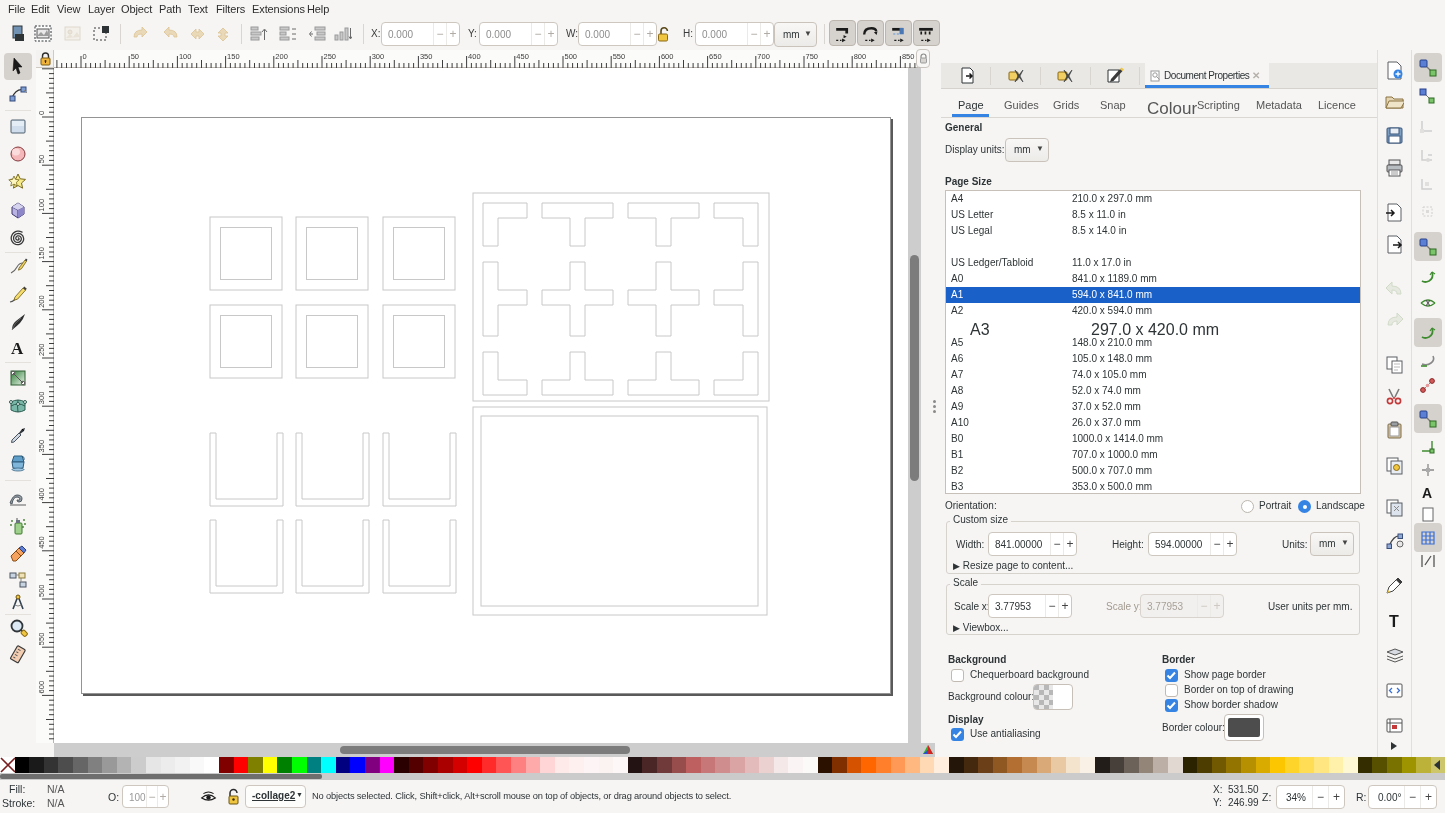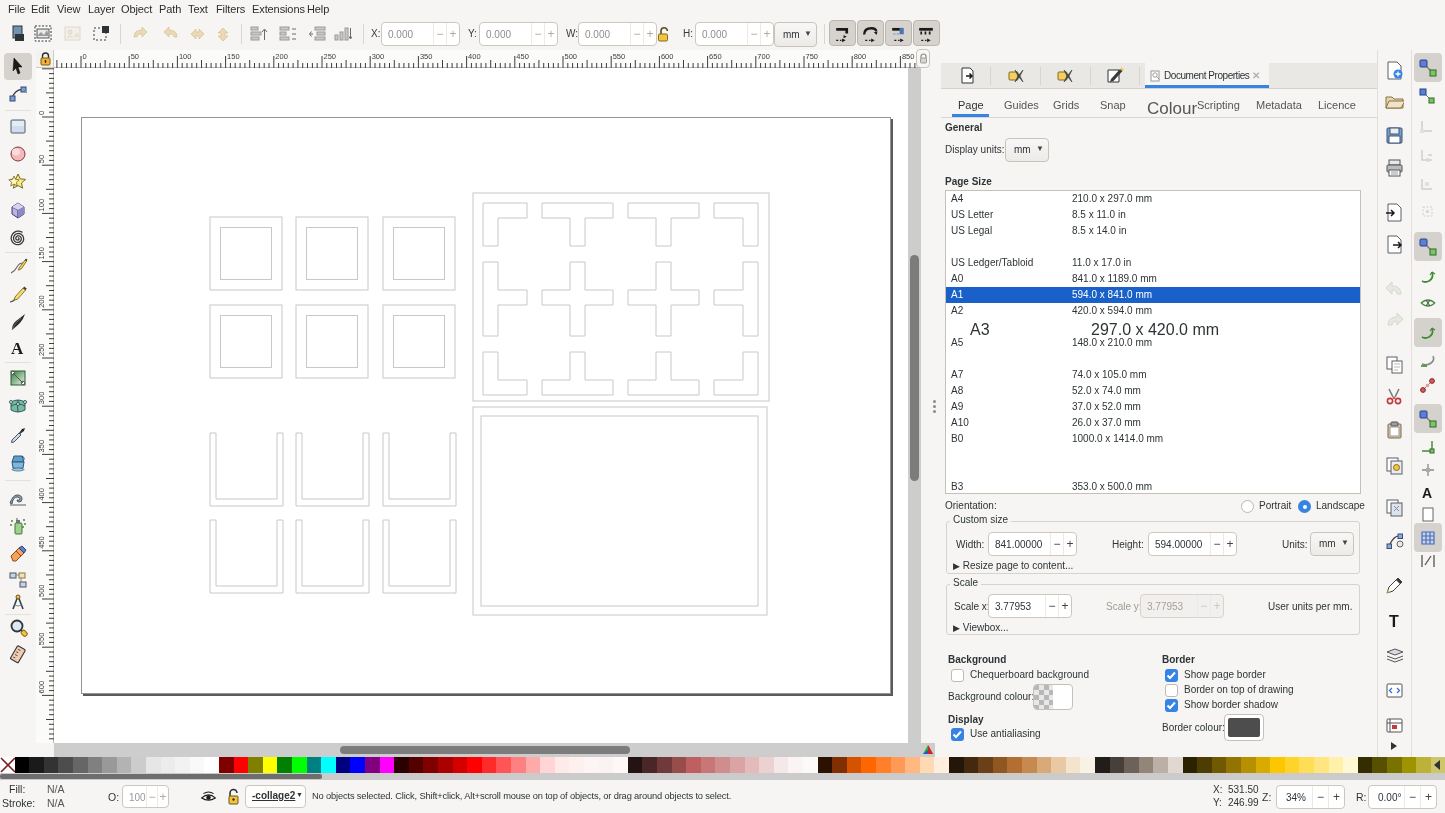--- a/index.html
+++ b/index.html
@@ -812,39 +812,51 @@
       <span class="abs" style="left:126px;top:2px;">420.0 x 594.0 mm</span>
     </div>
 <div class="abs" style="left:0;top:128px;width:414px;height:16px;color:#2e3436;font-size:16px;margin-left:19px;">
       <span class="abs" style="left:5px;top:2px;">A3</span>
       <span class="abs" style="left:126px;top:2px;">297.0 x 420.0 mm</span>
     </div>
 <div class="abs" style="left:0;top:144px;width:414px;height:16px;color:#2e3436;font-size:10px;">
       <span class="abs" style="left:5px;top:2px;">A5</span>
       <span class="abs" style="left:126px;top:2px;">148.0 x 210.0 mm</span>
     </div>
+<div class="abs" style="left:0;top:160px;width:414px;height:16px;color:#2e3436;font-size:10px;">
+      <span class="abs" style="left:5px;top:2px;">A6</span>
+      <span class="abs" style="left:126px;top:2px;">105.0 x 148.0 mm</span>
+    </div>
 <div class="abs" style="left:0;top:176px;width:414px;height:16px;color:#2e3436;font-size:10px;">
       <span class="abs" style="left:5px;top:2px;">A7</span>
       <span class="abs" style="left:126px;top:2px;">74.0 x 105.0 mm</span>
     </div>
 <div class="abs" style="left:0;top:192px;width:414px;height:16px;color:#2e3436;font-size:10px;">
       <span class="abs" style="left:5px;top:2px;">A8</span>
       <span class="abs" style="left:126px;top:2px;">52.0 x 74.0 mm</span>
     </div>
 <div class="abs" style="left:0;top:208px;width:414px;height:16px;color:#2e3436;font-size:10px;">
       <span class="abs" style="left:5px;top:2px;">A9</span>
       <span class="abs" style="left:126px;top:2px;">37.0 x 52.0 mm</span>
     </div>
 <div class="abs" style="left:0;top:224px;width:414px;height:16px;color:#2e3436;font-size:10px;">
       <span class="abs" style="left:5px;top:2px;">A10</span>
       <span class="abs" style="left:126px;top:2px;">26.0 x 37.0 mm</span>
     </div>
 <div class="abs" style="left:0;top:240px;width:414px;height:16px;color:#2e3436;font-size:10px;">
       <span class="abs" style="left:5px;top:2px;">B0</span>
       <span class="abs" style="left:126px;top:2px;">1000.0 x 1414.0 mm</span>
+    </div>
+<div class="abs" style="left:0;top:256px;width:414px;height:16px;color:#2e3436;font-size:10px;">
+      <span class="abs" style="left:5px;top:2px;">B1</span>
+      <span class="abs" style="left:126px;top:2px;">707.0 x 1000.0 mm</span>
+    </div>
+<div class="abs" style="left:0;top:272px;width:414px;height:16px;color:#2e3436;font-size:10px;">
+      <span class="abs" style="left:5px;top:2px;">B2</span>
+      <span class="abs" style="left:126px;top:2px;">500.0 x 707.0 mm</span>
     </div>
 <div class="abs" style="left:0;top:288px;width:414px;height:16px;color:#2e3436;font-size:10px;">
       <span class="abs" style="left:5px;top:2px;">B3</span>
       <span class="abs" style="left:126px;top:2px;">353.0 x 500.0 mm</span>
     </div>
 </div>
 <span class="lbl" style="left:945px;top:500px;">Orientation:</span>
 <div class="abs" style="left:1241px;top:500px;width:13px;height:13px;border:1px solid #bcb6ae;border-radius:50%;background:#fff;"></div>
 <span class="lbl" style="left:1259px;top:500px;">Portrait</span>
 <div class="abs" style="left:1298px;top:500px;width:13px;height:13px;border-radius:50%;background:#3584e4;"></div>

